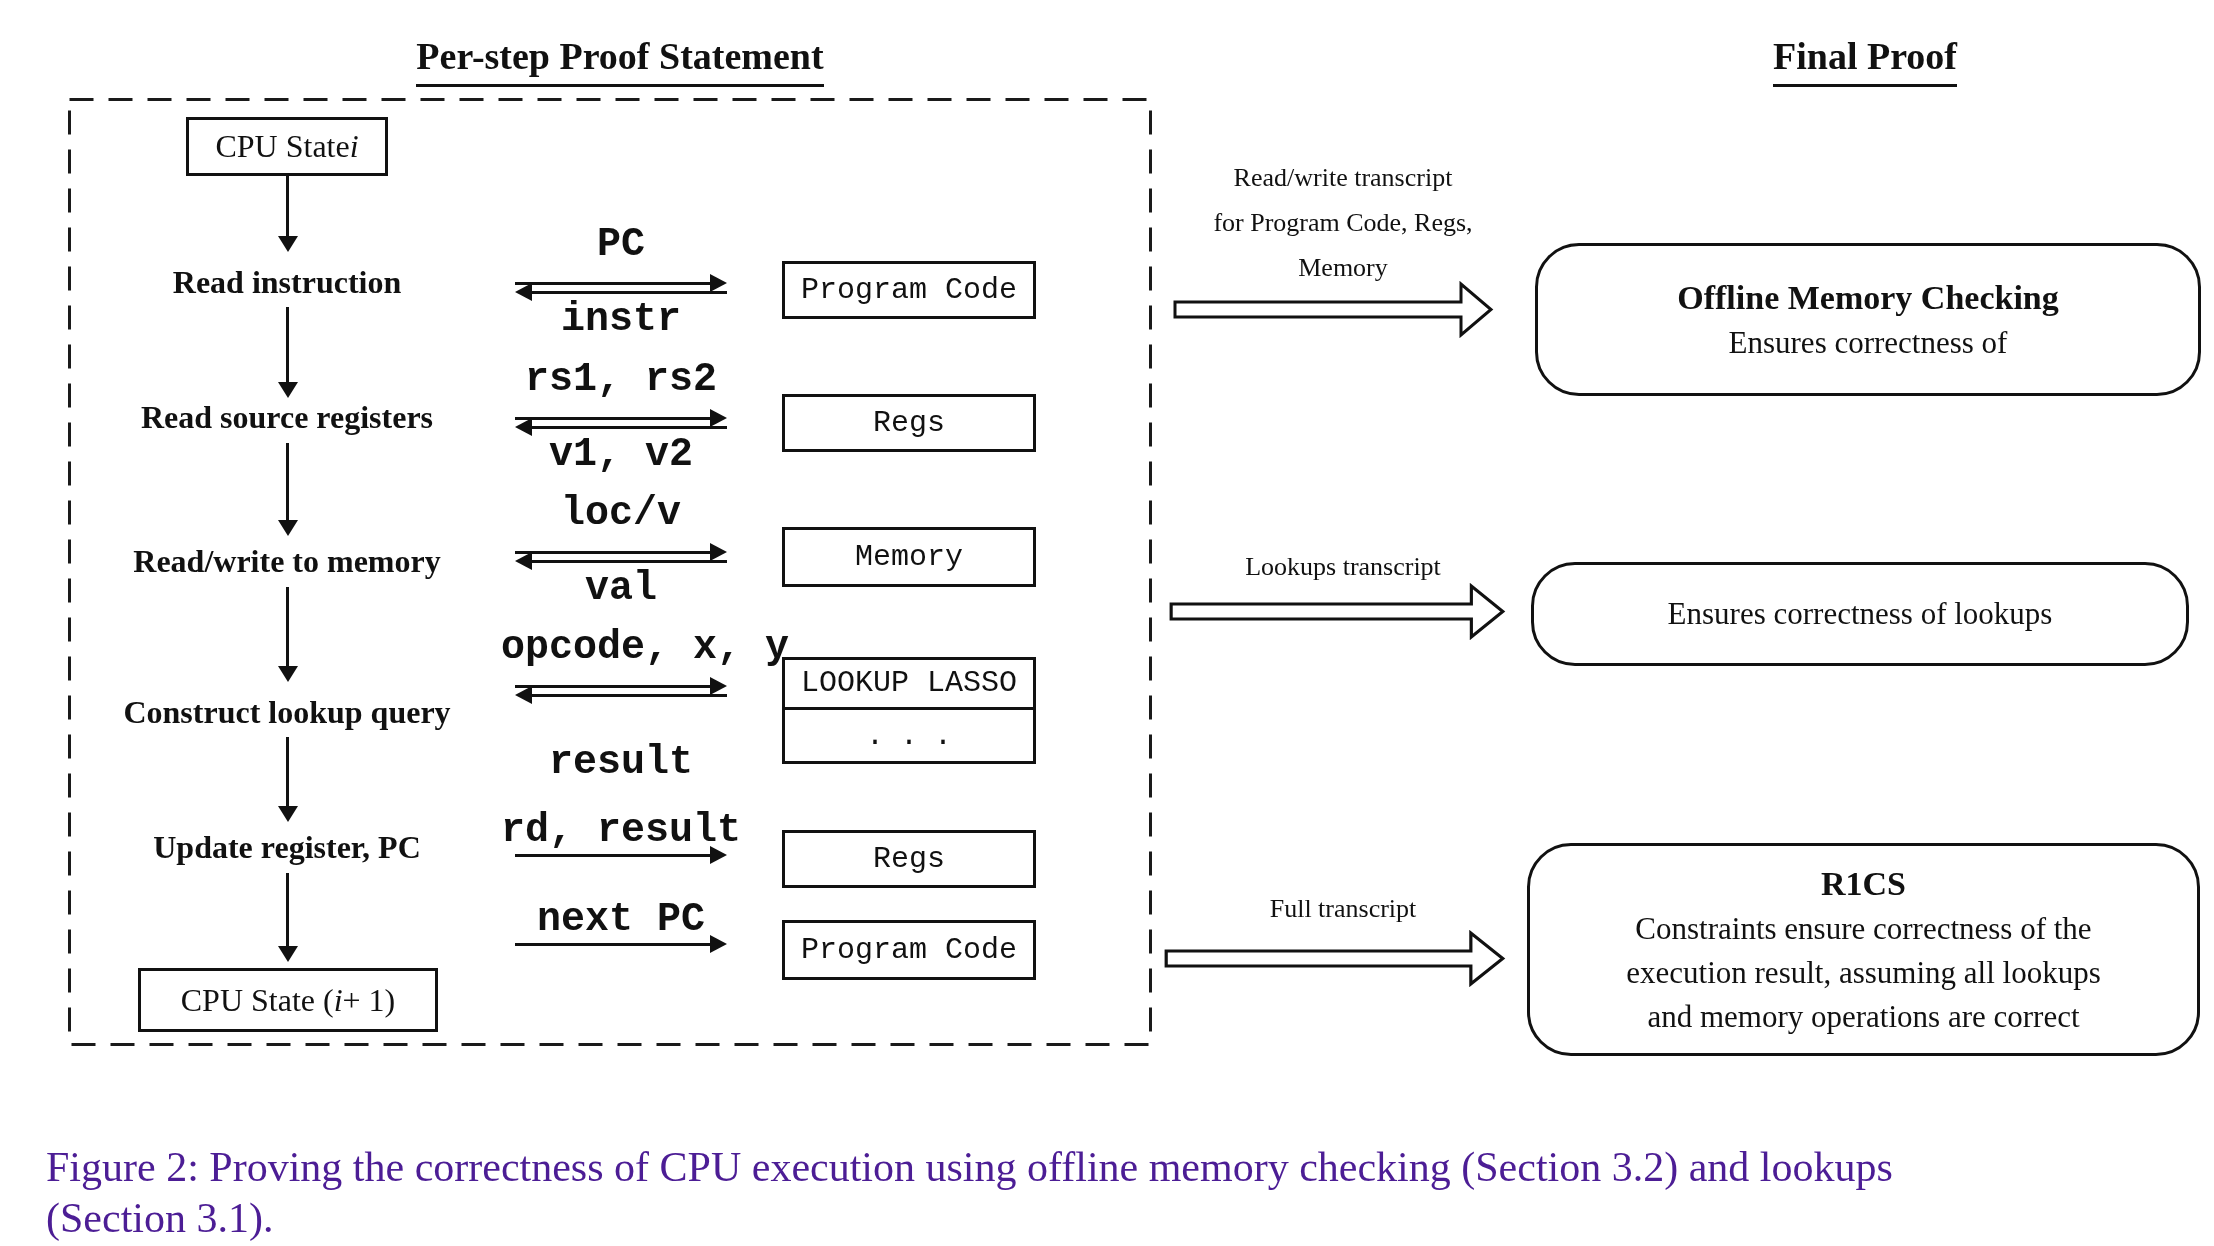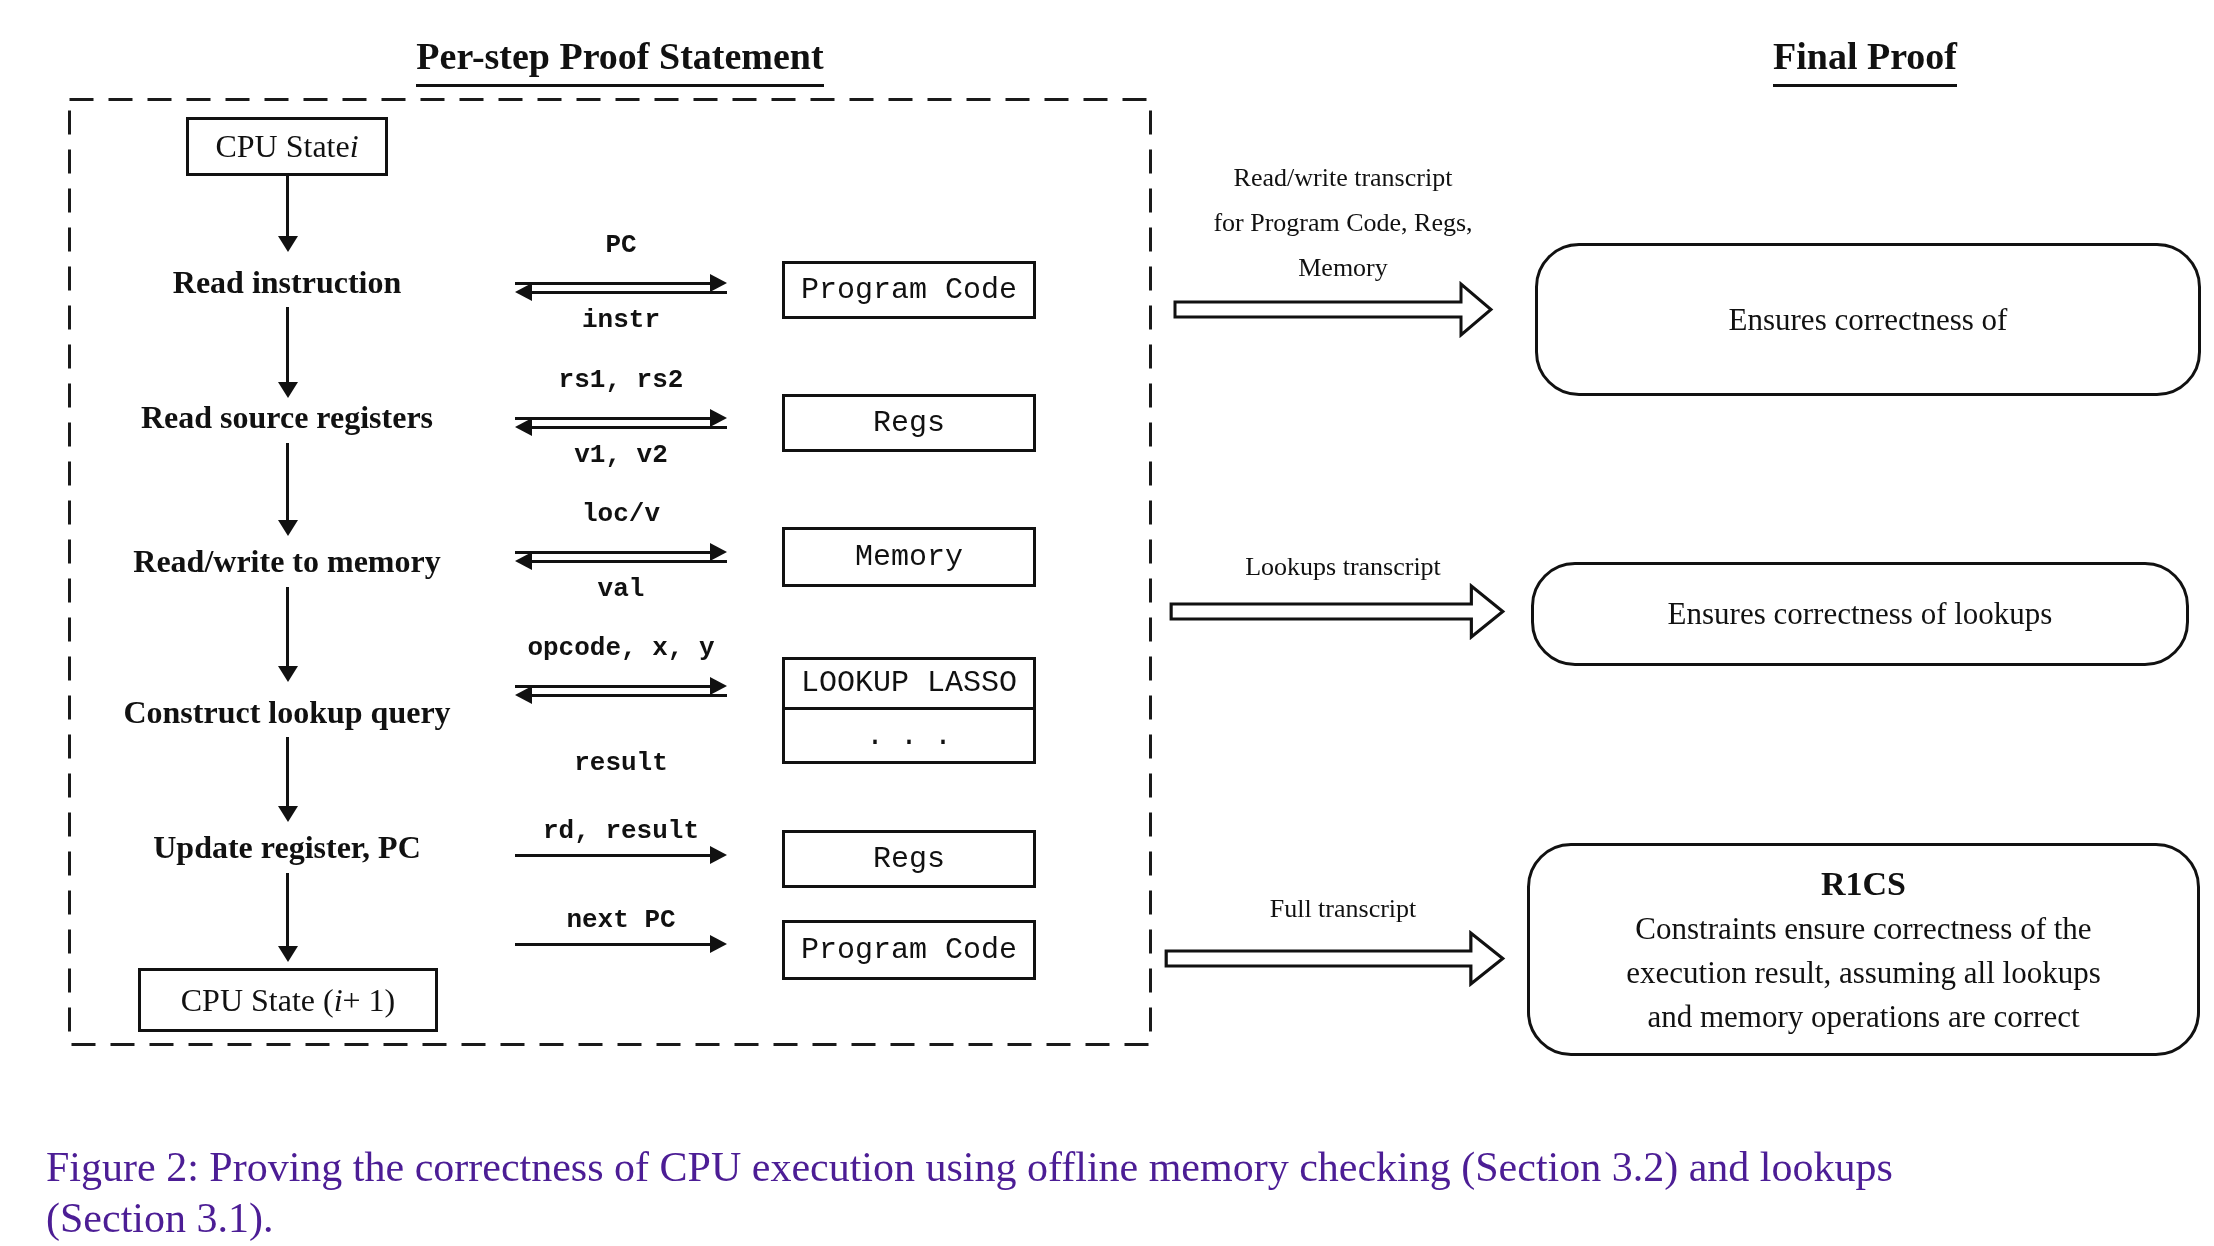--- a/index.html
+++ b/index.html
@@ -22,21 +22,21 @@
   
   .membox{position:absolute;left:782px;width:248px;border:3px solid #111;background:#fff;
           font-family:"Liberation Mono", monospace;font-size:30px;text-align:center;
           display:flex;align-items:center;justify-content:center;white-space:nowrap;}
   .lookup{flex-direction:column;align-items:stretch;padding:0;}
   .lkhead{height:47px;line-height:47px;border-bottom:3px solid #111;}
   .lkdots{flex:1;display:flex;align-items:center;justify-content:center;
           letter-spacing:16px;text-indent:16px;}
   
   .mlab{position:absolute;left:501px;width:240px;text-align:center;
-        font-family:"Liberation Mono", monospace;font-size:26px;font-weight:bold;
+        font-family:"Liberation Mono", monospace;font-size:40px;font-weight:bold;
         height:36px;line-height:36px;white-space:nowrap;}
   
   .hl{position:absolute;height:3px;background:#111;}
   .hl.r::after{content:"";position:absolute;right:-16px;top:-8px;width:0;height:0;
       border-left:17px solid #111;border-top:9px solid transparent;border-bottom:9px solid transparent;}
   .hl.l::before{content:"";position:absolute;left:-16px;top:-8px;width:0;height:0;
       border-right:17px solid #111;border-top:9px solid transparent;border-bottom:9px solid transparent;}
   
   .va{position:absolute;width:3px;background:#111;}
   .va::after{content:"";position:absolute;bottom:-15px;left:50%;transform:translateX(-50%);
@@ -129,20 +129,21 @@
 
 <div class="rtext" style="left:1147px;top:155px;width:392px">
   <div>Read/write transcript</div>
   <div>for Program Code, Regs,</div>
   <div>Memory</div>
 </div>
 <svg class="barrow" style="left:1172px;top:281px" width="322" height="57" viewBox="0 0 322 57" preserveAspectRatio="none">
   <polygon points="3,21 289,21 289,3 319,28.5 289,54 289,36 3,36" fill="#fff" stroke="#111" stroke-width="3"></polygon>
 </svg>
 <div class="rbox" style="left:1535px;top:243px;width:660px;height:147px">
+  <div class="rhead">Offline Memory Checking</div>
   <div class="rline">Ensures correctness of</div>
 </div>
 
 <div class="rtext" style="left:1147px;top:544px;width:392px">
   <div>Lookups transcript</div>
 </div>
 <svg class="barrow" style="left:1168px;top:583px" width="338" height="57" viewBox="0 0 322 57" preserveAspectRatio="none">
   <polygon points="3,21 289,21 289,3 319,28.5 289,54 289,36 3,36" fill="#fff" stroke="#111" stroke-width="3"></polygon>
 </svg>
 <div class="rbox" style="left:1531px;top:562px;width:652px;height:98px">

